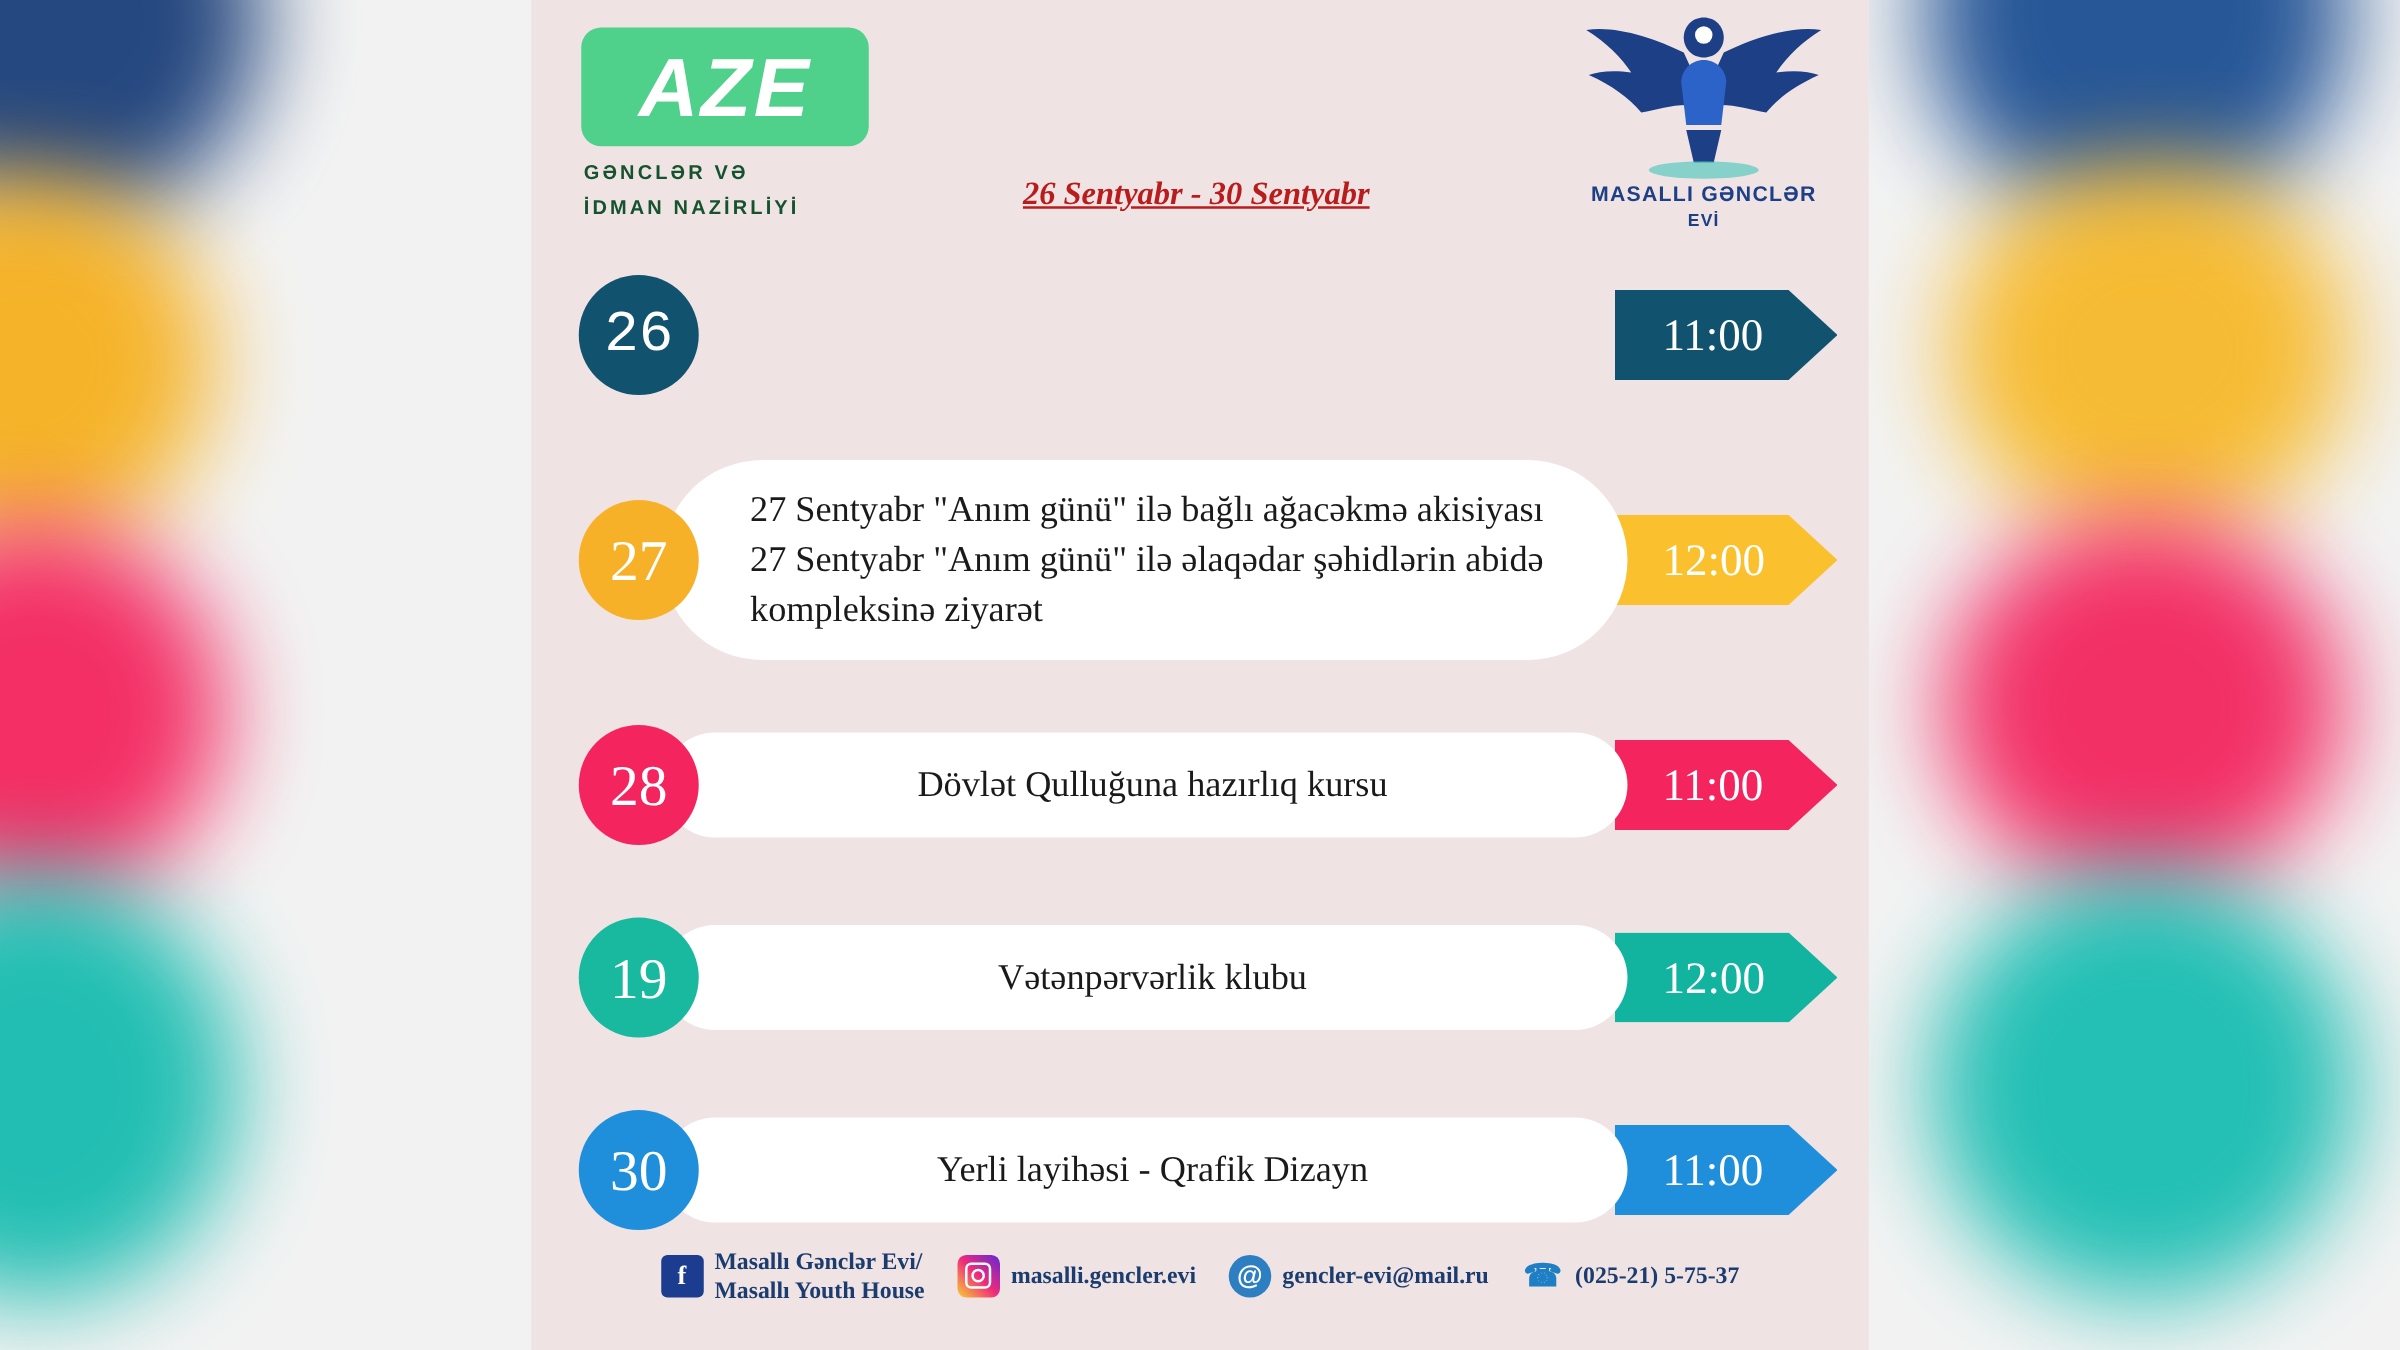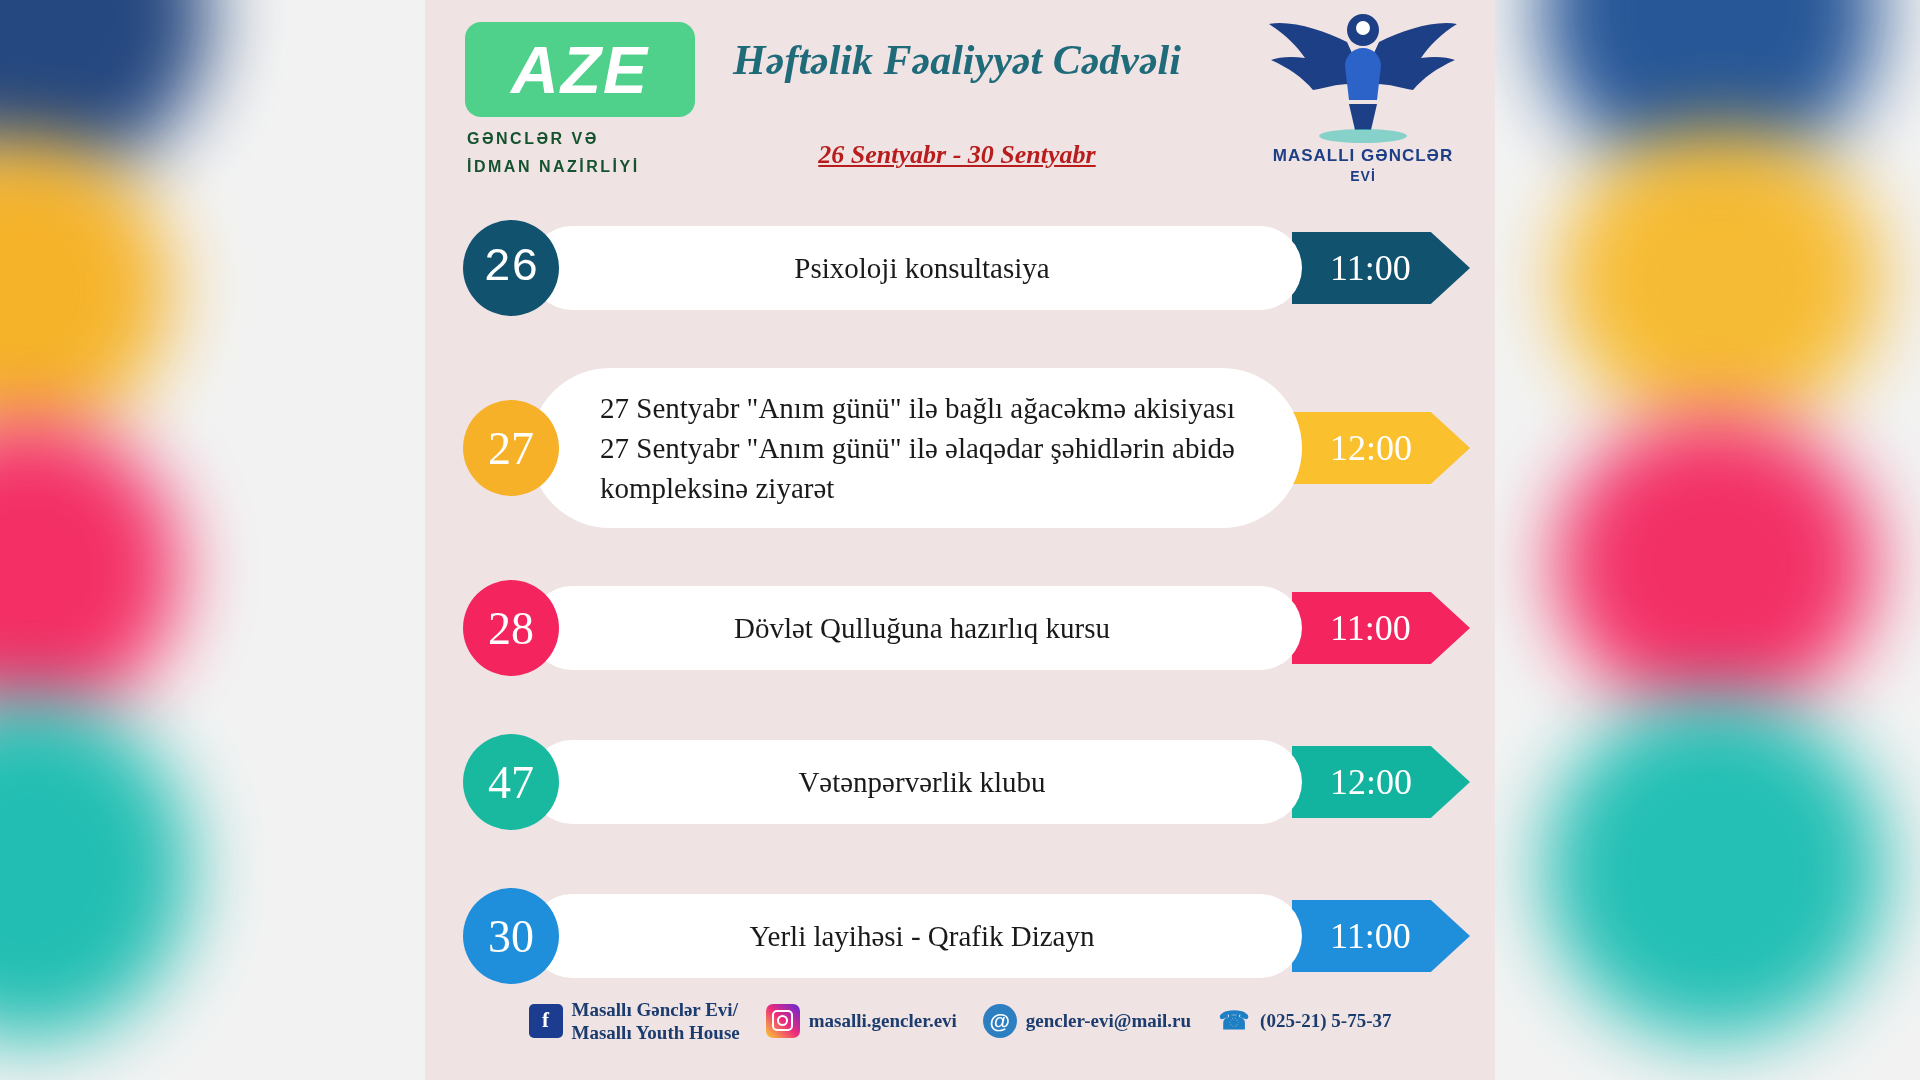--- a/index.html
+++ b/index.html
@@ -269,21 +269,20 @@
 <div id="poster">
 
   <div id="header">
 
     <div id="aze-logo">
       <span>AZE</span>
     </div>
     <div id="ministry-line1">GƏNCLƏR VƏ</div>
     <div id="ministry-line2">İDMAN NAZİRLİYİ</div>
 
-    <div id="poster-title">Həftəlik Fəaliyyət Cədvəli</div>
     <div id="poster-daterange">26 Sentyabr - 30 Sentyabr</div>
 
     <div id="youth-logo">
       <svg width="200" height="140" viewBox="0 0 200 140">
         <path d="M100 6 c-9 0 -16 7 -16 16 0 9 7 16 16 16 9 0 16 -7 16 -16 0 -9 -7 -16 -16 -16z" fill="#1c3f86"></path>
         <circle cx="100" cy="20" r="7" fill="#ffffff"></circle>
         <path d="M84 34 C60 22 28 12 6 16 c16 10 28 22 36 34 -14 -2 -26 -1 -34 2 18 8 32 18 42 30 C62 80 74 76 86 76 l8 -20z" fill="#1c3f86"></path>
         <path d="M116 34 C140 22 172 12 194 16 c-16 10 -28 22 -36 34 14 -2 26 -1 34 2 -18 8 -32 18 -42 30 -12 -2 -24 -6 -36 -6 l-8 -20z" fill="#1c3f86"></path>
         <path d="M100 40 c-10 0 -18 8 -18 18 l4 34 h28 l4 -34 c0 -10 -8 -18 -18 -18z" fill="#2b63c9"></path>
         <path d="M86 96 h28 l-6 26 h-16z" fill="#1c3f86"></path>
@@ -293,23 +292,20 @@
       <div class="caption2">EVİ</div>
     </div>
 
   </div>
 
   <div id="schedule">
       <div class="row">
         <div class="timetag" style="background: rgb(17, 83, 110);">
           <span>11:00</span>
         </div>
-        <div class="pill">
-          <div class="pill-text">Psixoloji konsultasiya</div>
-        </div>
         <div class="daybubble" style="background: rgb(17, 83, 110); font-family: Liberation Mono, monospace;">26</div>
       </div>
       <div class="row tall">
         <div class="timetag" style="background: rgb(251, 192, 45);">
           <span>12:00</span>
         </div>
         <div class="pill">
           <div class="pill-text">27 Sentyabr "Anım günü" ilə bağlı ağacəkmə akisiyası<br>27 Sentyabr "Anım günü" ilə əlaqədar şəhidlərin abidə kompleksinə ziyarət</div>
         </div>
         <div class="daybubble" style="background: rgb(247, 177, 40);">27</div>
@@ -323,21 +319,21 @@
         </div>
         <div class="daybubble" style="background: rgb(244, 37, 94);">28</div>
       </div>
       <div class="row">
         <div class="timetag" style="background: rgb(18, 180, 160);">
           <span>12:00</span>
         </div>
         <div class="pill">
           <div class="pill-text">Vətənpərvərlik klubu</div>
         </div>
-        <div class="daybubble" style="background: rgb(25, 185, 160);">47</div>
+        <div class="daybubble" style="background: rgb(25, 185, 160);">19</div>
       </div>
       <div class="row">
         <div class="timetag" style="background: rgb(31, 143, 220);">
           <span>11:00</span>
         </div>
         <div class="pill">
           <div class="pill-text">Yerli layihəsi - Qrafik Dizayn</div>
         </div>
         <div class="daybubble" style="background: rgb(31, 143, 220);">30</div>
       </div>

